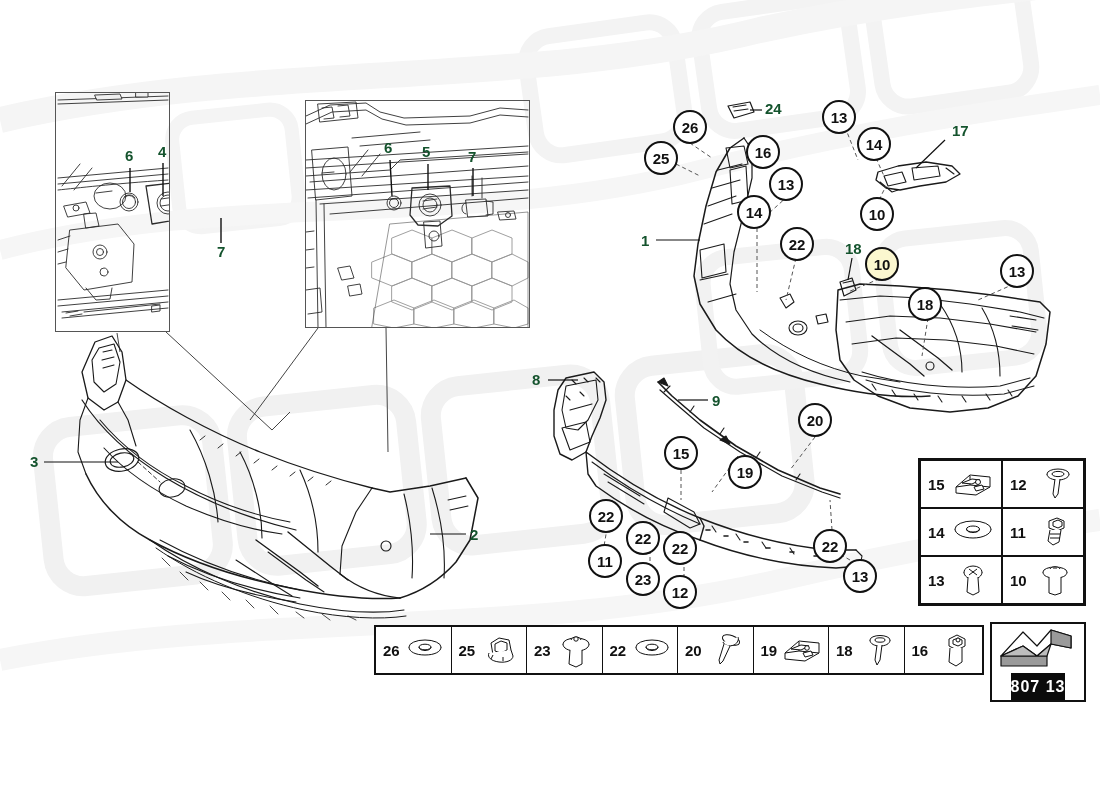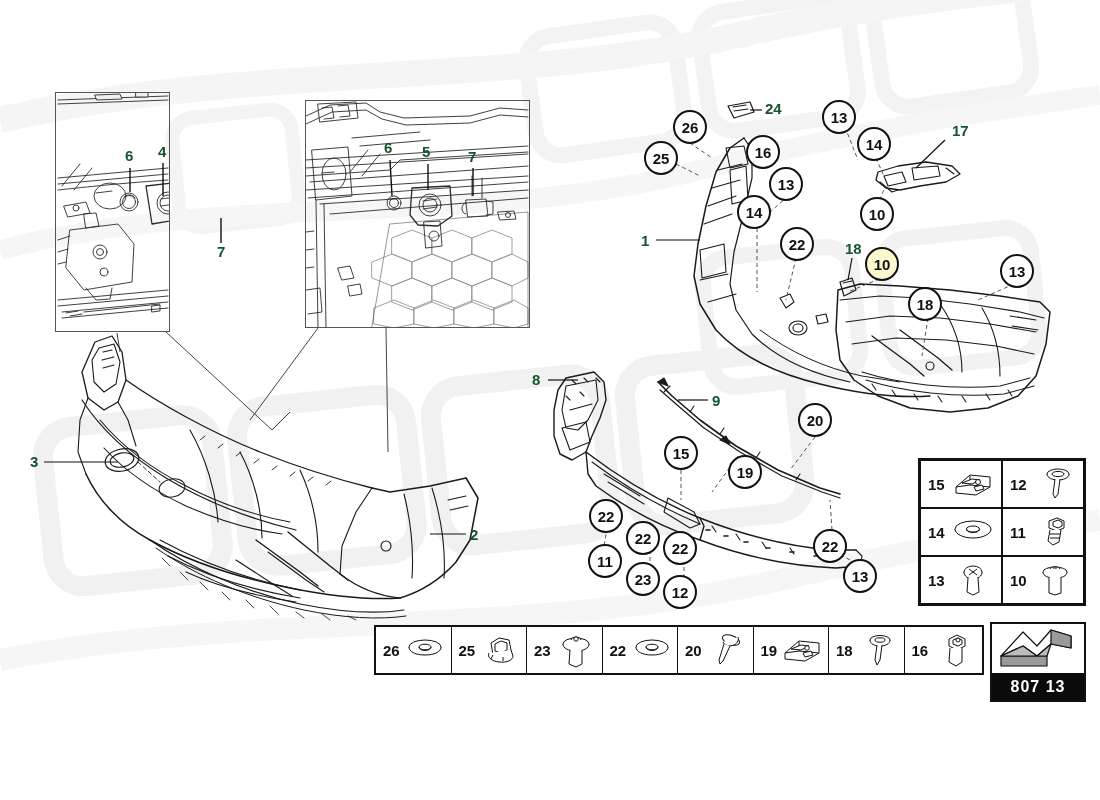--- a/index.html
+++ b/index.html
@@ -86,21 +86,21 @@
     background:#fff;
   }
   .strip-cell:last-child{border-right:none;}
 
   
   .badge{
     position:absolute;
     border:2px solid #111;
     background:#fff;
     box-sizing:border-box;
-    display:flex;flex-direction:column;
+    display:flex;flex-direction:column;align-items:center;
   }
   .badge-top{flex:1;display:flex;align-items:center;justify-content:center;background:#fff;}
   .badge-bot{
     height:27px;background:#0b0b0b;color:#fff;
     display:flex;align-items:center;justify-content:center;
     font-size:16px;font-weight:bold;letter-spacing:1px;
     font-family:"Liberation Sans", sans-serif;
   }
   svg{display:block;}
 </style>

